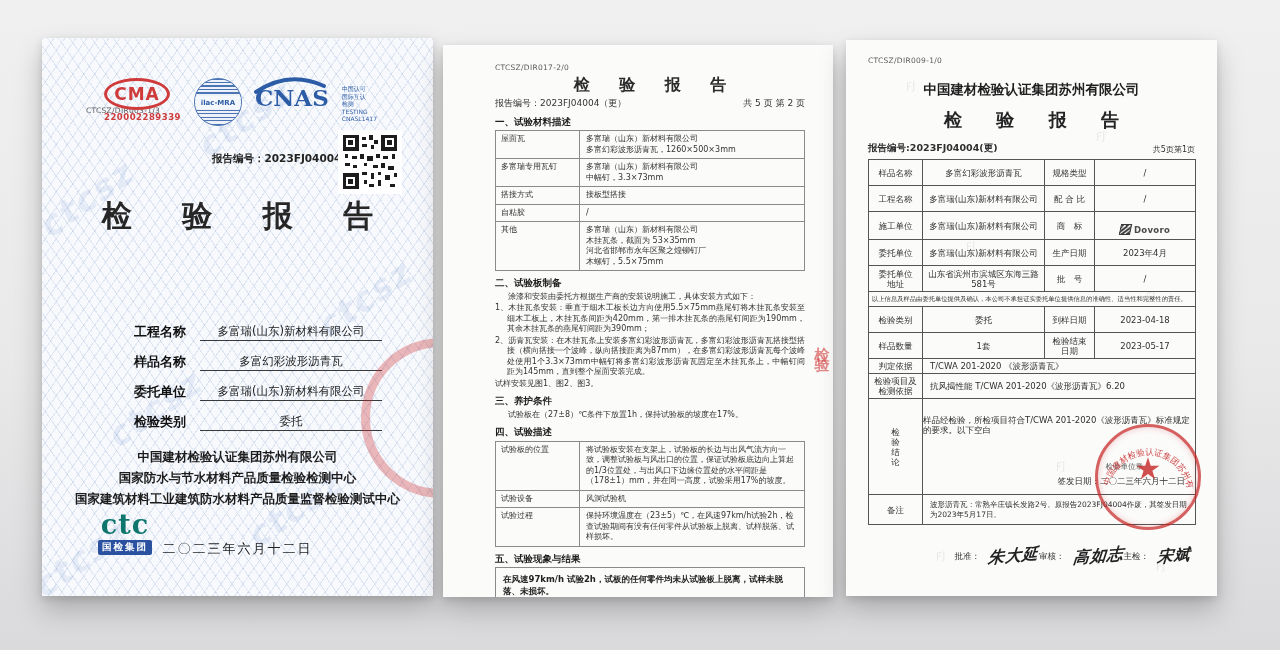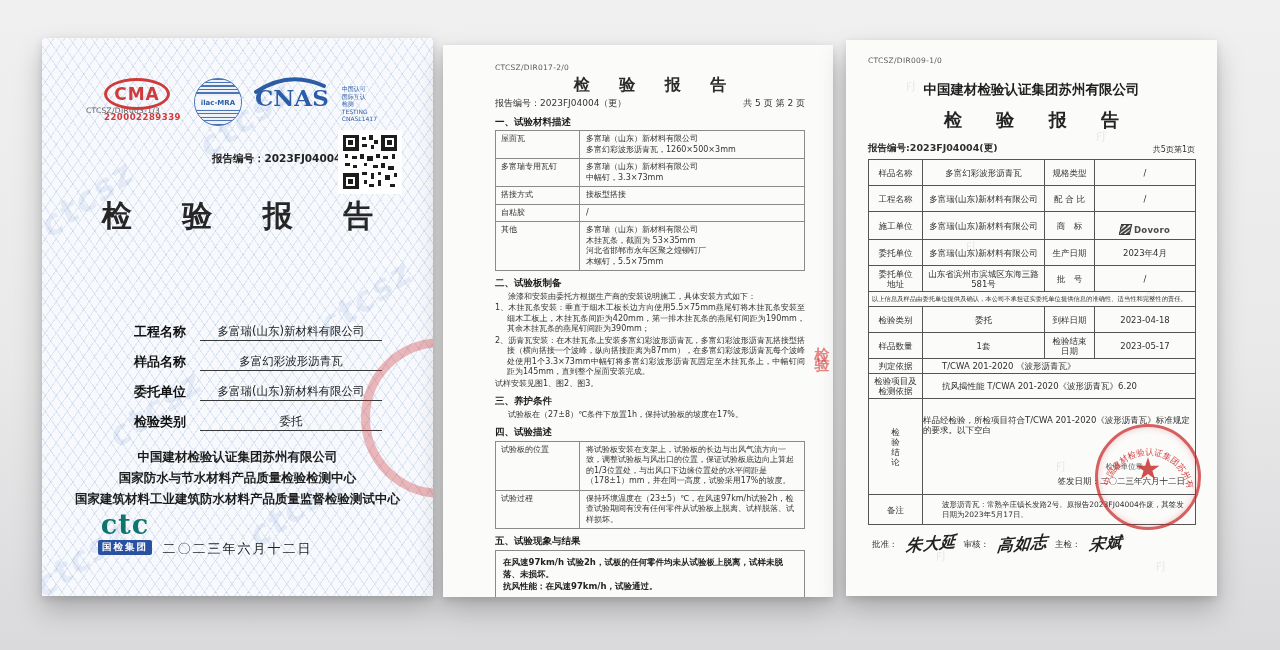--- a/index.html
+++ b/index.html
@@ -92,37 +92,37 @@
   .p3-meta .rep { font-size:9.5px; font-weight:700; }
   .p3-meta .pg { font-size:8px; }
   table.itable { width:100%; border-collapse:collapse; table-layout:fixed; }
   .itable td { border:1px solid #555; padding:2px 4px; text-align:center; vertical-align:middle;
                font-size:8.5px; line-height:10px; white-space:pre-line; }
   .itable td.lab { color:#333; }
   .itable col.c1 { width:54px; } .itable col.c2 { width:122px; }
   .itable col.c3 { width:50px; } .itable col.c4 { width:101px; }
   .itable tr.r-info td { height:26px; }
   .itable td.noterow { font-size:6.3px; text-align:left; padding:2px 3px; color:#333; height:13px; }
-  .itable td.leftal { text-align:left; padding-left:19px; }
+  .itable td.leftal { text-align:left; padding-left:7px; }
   .itable td.concl-cell { height:96px; text-align:left; vertical-align:top; padding:6px 0; position:relative; }
   .vlabel { letter-spacing:0; line-height:22px; }
   .brand-logo { display:inline-flex; align-items:center; gap:3px; justify-content:center; }
   .brand-icon { width:11px; height:11px; transform:skewX(-12deg);
                 background: repeating-linear-gradient(135deg,#3a3a3a 0 2px,#e9e9e9 2px 3.5px);
                 border:1px solid #3a3a3a; }
   .brand-word { font-weight:700; font-size:8.5px; color:#4a4a4a; letter-spacing:.3px; }
   .issue-line { position:absolute; right:10px; bottom:8px; font-size:8.5px; color:#2f2f2f; }
   .seal-caption { position:absolute; right:52px; bottom:22px; font-size:7.5px; color:#555; }
   .p3-seal { position:absolute; right:16px; top:384px; width:106px; height:106px; pointer-events:none; }
   .p3-seal .ring { position:absolute; inset:0; border:3px solid rgba(198,36,36,.72); border-radius:50%;
                    box-shadow: inset 0 0 6px rgba(198,36,36,.25); }
   .p3-seal .star { position:absolute; left:0; right:0; top:30px; text-align:center;
                    font-size:30px; color:rgba(198,36,36,.8); line-height:30px; }
   .p3-seal svg { position:absolute; inset:0; }
-  .sigs { display:flex; justify-content:flex-start; margin-top:9px; padding:0 4px; align-items:center;gap:7px; }
+  .sigs { display:flex; justify-content:flex-end; margin-top:21px; padding:0 4px; align-items:center; }
   .sig-group { display:flex; align-items:center; gap:8px; }
   .sig-label { font-size:8.5px; color:#333; }
   .sig-name { font-family:"DejaVu Serif","Liberation Serif",serif; font-style:italic; font-weight:700;
               font-size:16px; color:#222; transform:rotate(-5deg) skewX(-10deg); letter-spacing:1px; }
   .fjmark { position:absolute; font-style:italic; font-size:11px; color:rgba(110,110,120,.12);
             transform:rotate(-12deg); pointer-events:none; }
 </style>
 </head>
 <body>
 
@@ -284,20 +284,24 @@
     <div class="sec-title">三、养护条件</div>
     <div class="p2-par indent">试验板在（27±8）℃条件下放置1h，保持试验板的坡度在17%。</div>
 
     <div class="sec-title">四、试验描述</div>
     <div class="dtable">
       <div class="drow">
         <div class="dlabel">试验板的位置</div>
         <div class="dvalue">将试验板安装在支架上，试验板的长边与出风气流方向一致，调整试验板与风出口的位置，保证试验板底边向上算起的1/3位置处，与出风口下边缘位置处的水平间距是（178±1）mm，并在同一高度，试验采用17%的坡度。</div>
       </div>
       <div class="drow">
+        <div class="dlabel">试验设备</div>
+        <div class="dvalue">风洞试验机</div>
+      </div>
+      <div class="drow">
         <div class="dlabel">试验过程</div>
         <div class="dvalue">保持环境温度在（23±5）℃，在风速97km/h试验2h，检查试验期间有没有任何零件从试验板上脱离、试样脱落、试样损坏。</div>
       </div>
     </div>
 
     <div class="sec-title">五、试验现象与结果</div>
     <div class="resultbox">在风速97km/h 试验2h，试板的任何零件均未从试验板上脱离，试样未脱落、未损坏。
 抗风性能：在风速97km/h，试验通过。</div>
 
   </div>

